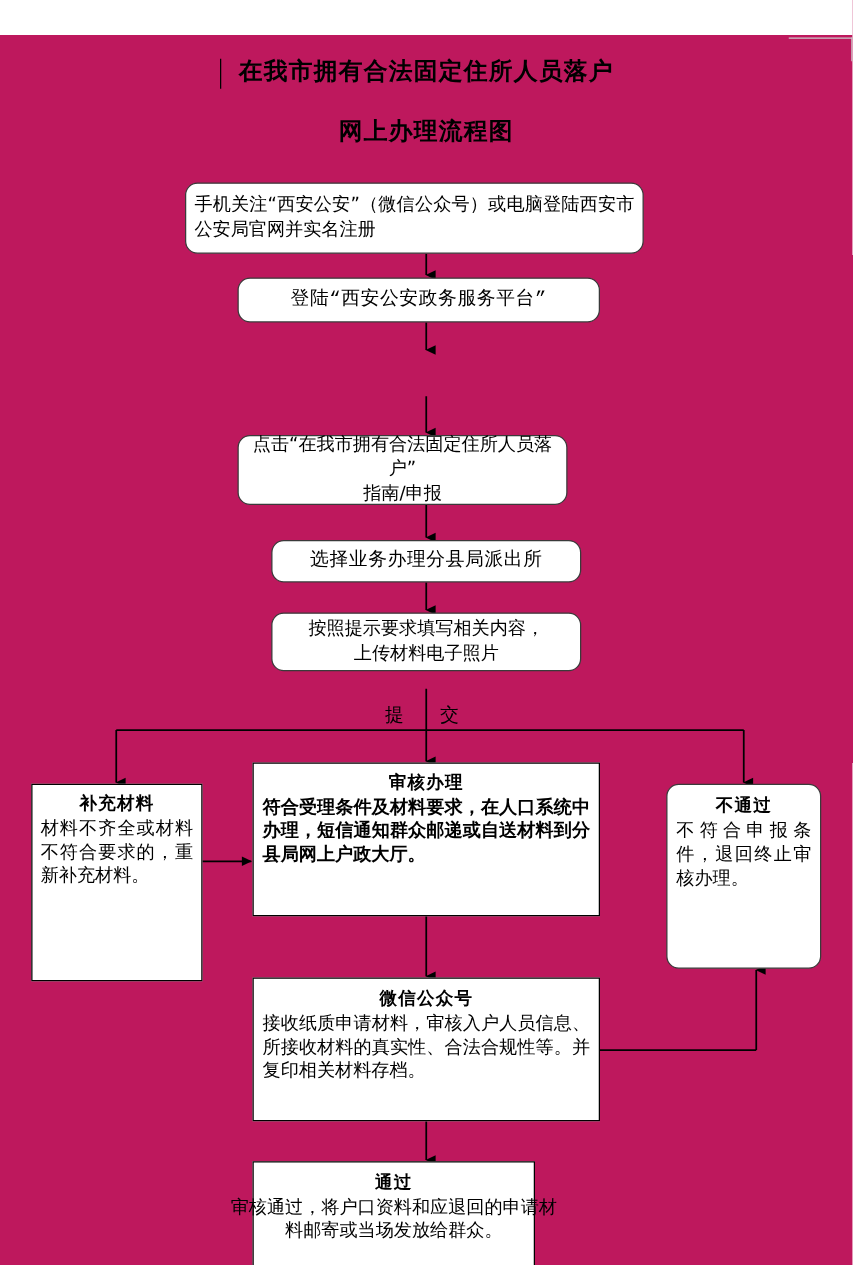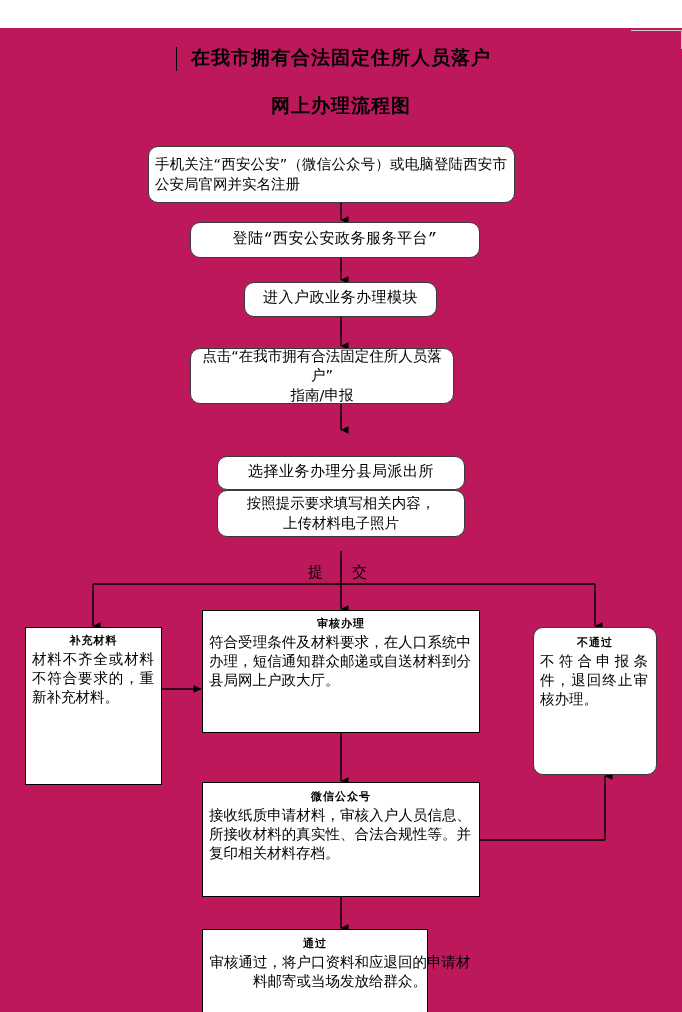--- a/index.html
+++ b/index.html
@@ -43,36 +43,37 @@
     background: #000;
   }
   
   .node {
     position: absolute;
     box-sizing: border-box;
     border: 1px solid #3a3a3a;
     background: #ffffff;
     display: flex;
     flex-direction: column;
+    align-items: center;
     justify-content: center;
     text-align: center;
     font-size: 14.5px;
     line-height: 1.35;
     padding: 15px 6px;
   }
   .node.round {
     border-radius: 10px;
   }
   .node.sharp {
     border-radius: 0;
     border-color: #000000;
   }
   .node .head {
     font-weight: bold;
-    font-size: 11px;
+    font-size: 14px;
     letter-spacing: 1px;
     margin-bottom: 1px;
   }
   .node .body {
     font-size: 14.5px;
     line-height: 1.33;
   }
   .node .body.justify {
     text-align: justify;
     text-align-last: left;
@@ -154,49 +155,46 @@
   </svg>
 
   <div class="node round" style="left:148px; top:118px; width:367px; height:57px;">
     <div class="body justify" style="width:352px;">手机关注“西安公安”（微信公众号）或电脑登陆西安市公安局官网并实名注册</div>
   </div>
 
   <div class="node round" style="left:190px; top:194px; width:290px; height:36px;">
     <div class="single">登陆“西安公安政务服务平台”</div>
   </div>
 
-  <div class="node round" style="left:244px; top:254px; width:193px; height:35px;">
-    <div class="single">进入户政业务办理模块</div>
-  </div>
 
   <div class="node round" style="left:190px; top:320px; width:264px; height:56px;">
     <div>点击“在我市拥有合法固定住所人员落户”</div>
     <div>指南/申报</div>
   </div>
 
-  <div class="node round" style="left:217px; top:428px; width:248px; height:34px;">
+  <div class="node round" style="left:217px; top:404px; width:248px; height:34px;">
     <div class="single">选择业务办理分县局派出所</div>
   </div>
 
   <div class="node round" style="left:217px; top:462px; width:248px; height:47px;">
     <div>按照提示要求填写相关内容，</div>
     <div>上传材料电子照片</div>
   </div>
 
   <div class="edge-label" style="left:308px; top:535px;">提</div>
   <div class="edge-label" style="left:352px; top:535px;">交</div>
 
   <div class="node sharp" style="left:25px; top:599px; width:137px; height:158px; justify-content:flex-start; padding-top:6px;">
     <div class="head">补充材料</div>
     <div class="body justify" style="width:122px;">材料不齐全或材料不符合要求的，重新补充材料。</div>
   </div>
 
   <div class="node sharp" style="left:202px; top:582px; width:278px; height:123px; justify-content:flex-start; padding-top:6px;">
     <div class="head">审核办理</div>
-    <div class="body justify" style="width:262px;">符合受理条件及材料要求，在人口系统中办理，短信通知群众邮递或自送材料到分县局网上户政大厅。</div>
+    <div class="body justify" style="width:262px;font-weight:bold;">符合受理条件及材料要求，在人口系统中办理，短信通知群众邮递或自送材料到分县局网上户政大厅。</div>
   </div>
 
   <div class="node round" style="left:533px; top:599px; width:124px; height:148px; justify-content:flex-start; padding-top:8px;">
     <div class="head">不通过</div>
     <div class="body justify" style="width:108px;">不符合申报条件，退回终止审核办理。</div>
   </div>
 
   <div class="node sharp" style="left:202px; top:754px; width:278px; height:115px; justify-content:flex-start; padding-top:7px;">
     <div class="head">微信公众号</div>
     <div class="body justify" style="width:262px;">接收纸质申请材料，审核入户人员信息、所接收材料的真实性、合法合规性等。并复印相关材料存档。</div>

